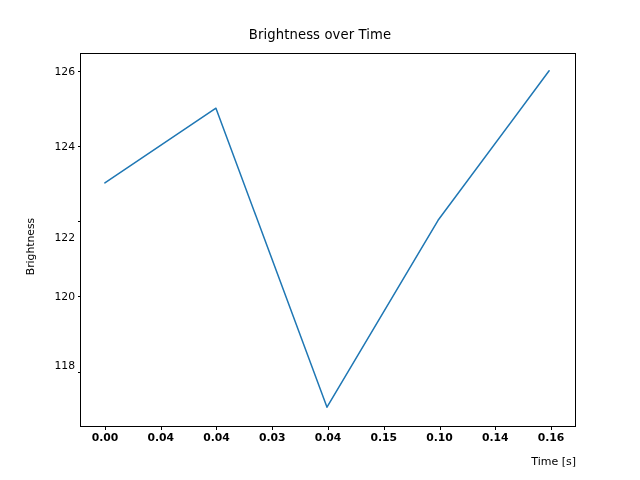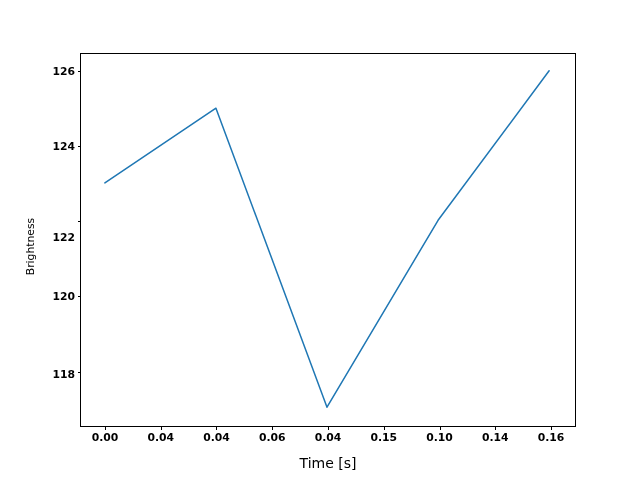--- a/index.html
+++ b/index.html
@@ -65,83 +65,83 @@
     top: 100%;
   }
   .ytick-label {
     position: absolute;
     right: 100%;
     margin-right: 6px;
     transform: translateY(-50%);
     font-size: 10.8px;
     color: #000000;
     white-space: nowrap;
-    font-weight: bold;
   }
   .xtick-label {
     position: absolute;
     top: 100%;
     margin-top: 5px;
     transform: translateX(-50%);
     font-size: 10.8px;
     color: #000000;
     white-space: nowrap;
     font-weight: bold;
   }
   
   #xlabel {
     position: absolute;
     left: 80px;
     top: 455px;
     width: 496px;
-    text-align: center;
-    font-size: 14px;
+    text-align: right;
+    font-size: 11px;
     color: #000000;
   }
   #ylabel {
     position: absolute;
     left: 0px;
     top: 240px;
     width: 120px;
     text-align: center;
     font-size: 10.8px;
     color: #000000;
     transform: translate(-30px, 0) rotate(-90deg);
     transform-origin: center center;
     white-space: nowrap;
   }
 </style>
 </head>
 <body>
 
 <div id="figure">
 
+  <div id="chart-title">Brightness over Time</div>
 
   <div id="axes">
     <svg id="plot-svg" viewBox="0 0 496 374" preserveAspectRatio="none">
       <polyline id="data-line" fill="none" stroke="#1f77b4" stroke-width="1.5" stroke-linejoin="round" stroke-linecap="round" vector-effect="non-scaling-stroke" points="23.98,129.64 135.49,54.48 247.00,355.09 358.51,167.21 470.02,16.91"></polyline>
     </svg>
   <div class="tick-mark ytick-mark" style="top: 317.515px;"></div>
-      <div class="ytick-label" style="top: 320px;">118</div>
+      <div class="ytick-label" style="top: 311px;">118</div>
       <div class="tick-mark ytick-mark" style="top: 242.364px;"></div>
       <div class="ytick-label" style="top: 242.364px; text-align: right;">120</div>
       <div class="tick-mark ytick-mark" style="top: 167.212px;"></div>
       <div class="ytick-label" style="top: 183px;">122</div>
       <div class="tick-mark ytick-mark" style="top: 92.0606px;"></div>
       <div class="ytick-label" style="top: 92.0606px;">124</div>
       <div class="tick-mark ytick-mark" style="top: 16.9091px;"></div>
       <div class="ytick-label" style="top: 16.9091px;">126</div>
       <div class="tick-mark xtick-mark" style="left: 23.9752px;"></div>
       <div class="xtick-label" style="left: 23.9752px;">0.00</div>
       <div class="tick-mark xtick-mark" style="left: 79.7314px;"></div>
       <div class="xtick-label" style="left: 79.7314px;">0.04</div>
       <div class="tick-mark xtick-mark" style="left: 135.488px;"></div>
       <div class="xtick-label" style="left: 135.488px; text-align: right;">0.04</div>
       <div class="tick-mark xtick-mark" style="left: 191.244px;"></div>
-      <div class="xtick-label" style="left: 191.244px;">0.06</div>
+      <div class="xtick-label" style="left: 191.244px;">0.03</div>
       <div class="tick-mark xtick-mark" style="left: 247px;"></div>
       <div class="xtick-label" style="left: 247px;">0.04</div>
       <div class="tick-mark xtick-mark" style="left: 302.756px;"></div>
       <div class="xtick-label" style="left: 302.756px;">0.15</div>
       <div class="tick-mark xtick-mark" style="left: 358.512px;"></div>
       <div class="xtick-label" style="left: 358.512px;">0.10</div>
       <div class="tick-mark xtick-mark" style="left: 414.269px;"></div>
       <div class="xtick-label" style="left: 414.269px;">0.14</div>
       <div class="tick-mark xtick-mark" style="left: 470.025px;"></div>
       <div class="xtick-label" style="left: 470.025px;">0.16</div>

